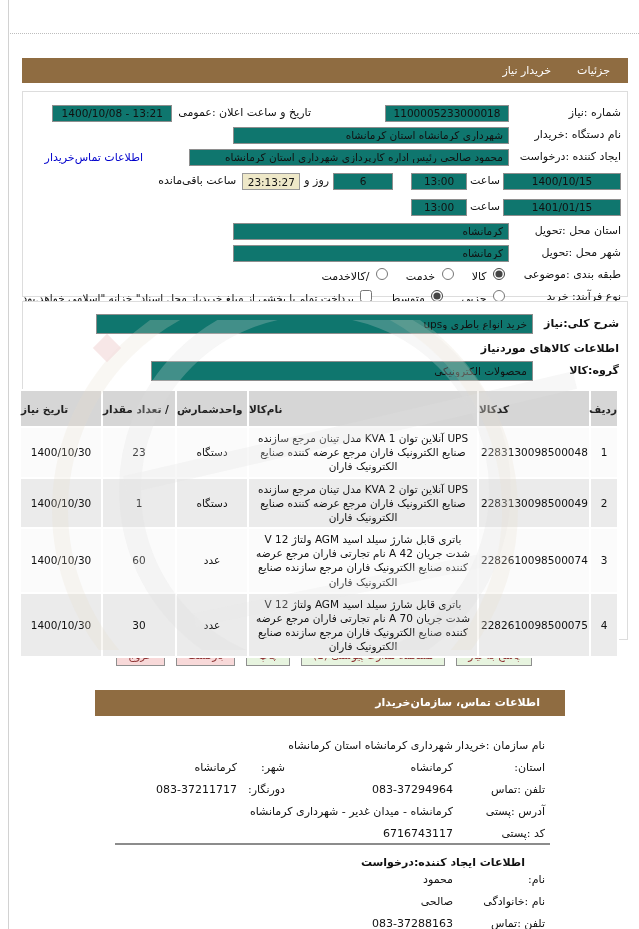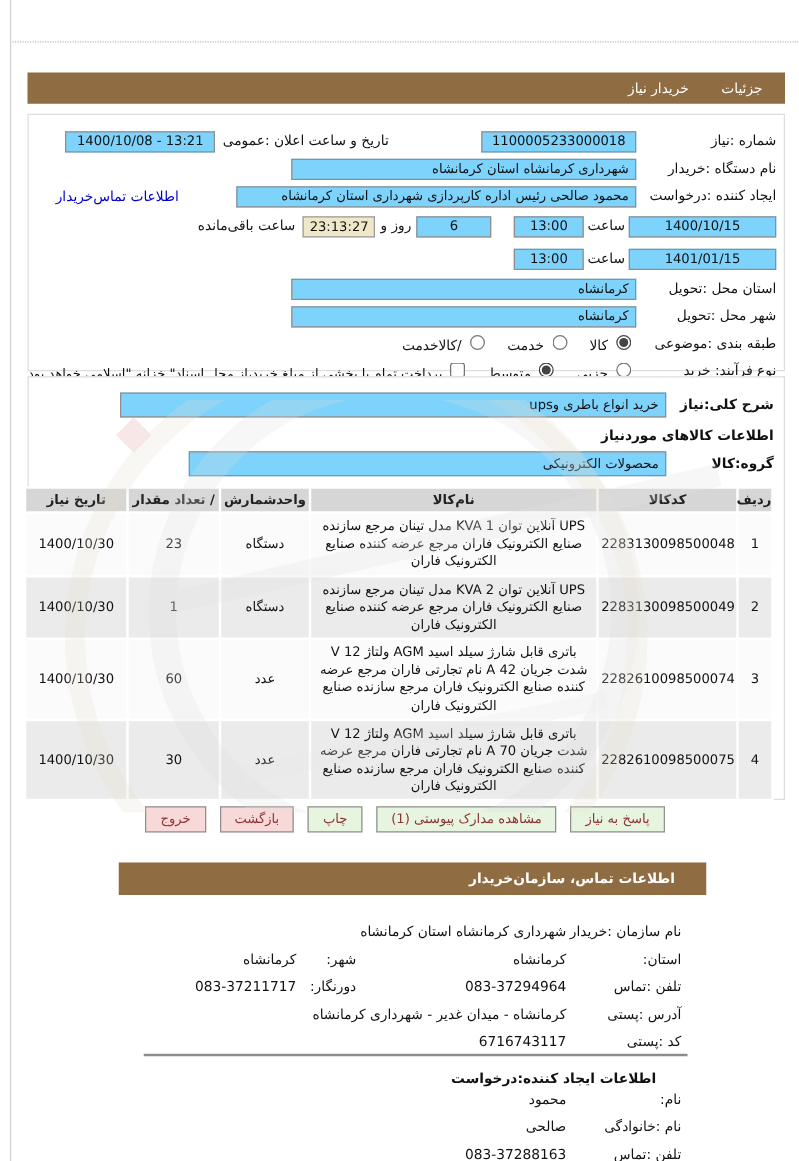--- a/index.html
+++ b/index.html
@@ -24,21 +24,21 @@
     position:absolute; left:22px; width:606px;
     background:#fff; border:1px solid #ddd;
   }
   .panel1 { top:91px; height:206px; padding:10px 6px 6px 6px; }
   .panel2 { top:301px; height:339px; padding:10px 8px 4px 8px; }
 
   .frow { display:flex; align-items:center; min-height:22px; }
   .lbl { width:112px; flex:0 0 auto; line-height:1.15; padding-left:4px; }
   .lbl2 { line-height:1.15; }
   .inp {
-    height:17px; border:1px solid #8e8e8e; background:#7dd3fc;
+    height:17px; border:1px solid #8e8e8e; background:#0f766e;
     font-family:"DejaVu Sans", sans-serif; font-size:10.5px; padding:0 5px; color:#111;
   }
   .inp.rtl { direction:rtl; text-align:right; }
   .inp.ltr { direction:ltr; text-align:center; }
   .inp.ctr { direction:ltr; text-align:center; }
   .link { color:var(--c-link,#0000cc); cursor:pointer; white-space:nowrap; }
   .timer {
     width:58px; height:17px; line-height:16px; text-align:center; direction:ltr;
     background:var(--c-timer_bg,#eee8c8); border:1px solid #9a9a9a; font-size:10.5px;
   }
@@ -47,21 +47,21 @@
 
   .bold { font-weight:bold; }
   .sectitle { font-weight:bold; margin:6px 0 4px; }
 
   table.goods {
     width:588px; border-collapse:separate; border-spacing:2px;
     table-layout:fixed; margin-top:6px; background:#fff;
   }
   table.goods th {
     background:var(--c-table_header_bg,#d6d6d6); font-weight:bold; font-size:10.5px;
-    height:18px; text-align:center; color:#222;
+    height:35px; text-align:left; color:#222;
   }
   table.goods td {
     font-size:10.5px; text-align:center; vertical-align:middle;
     padding:3px 2px; line-height:1.35;
   }
   table.goods tr.r-odd td { background:#fbfbfb; }
   table.goods tr.r-even td { background:#ebebeb; }
   .c-row{width:26px;} .c-code{width:110px;} .c-name{width:228px;}
   .c-unit{width:70px;} .c-qty{width:72px;} .c-date{width:80px;}
   .num { direction:ltr; unicode-bidi:embed; }

